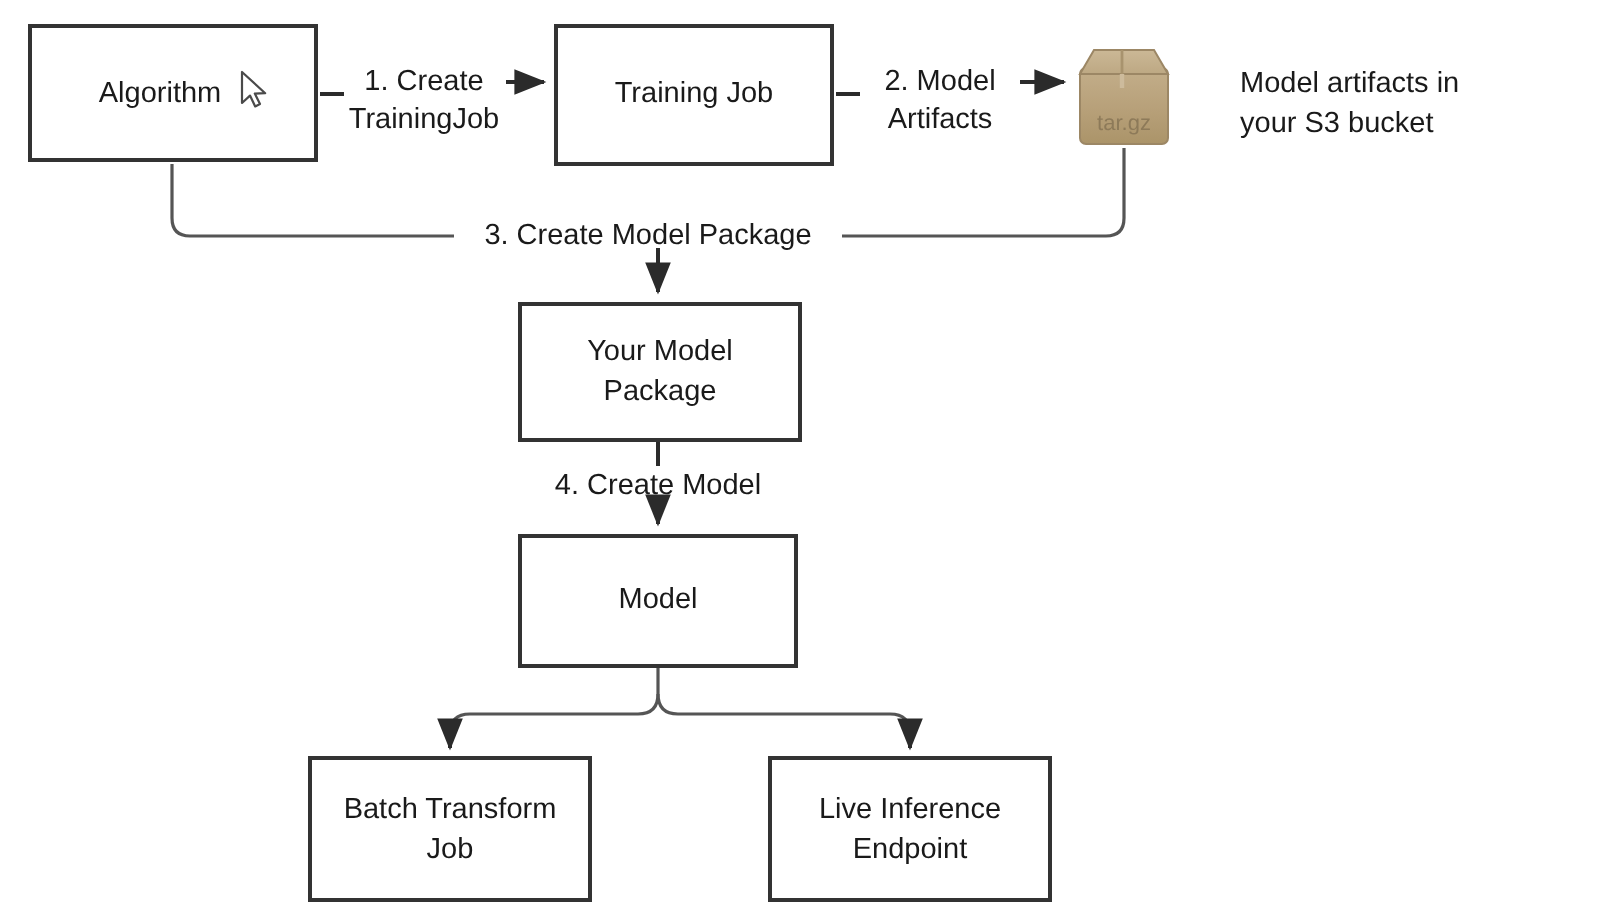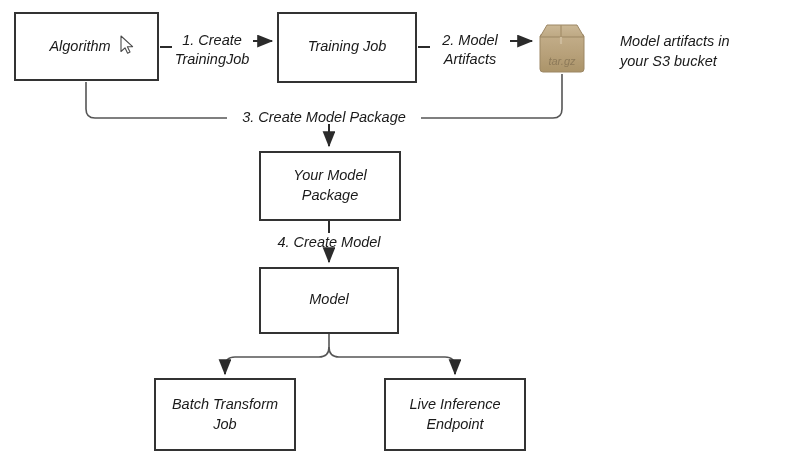--- a/index.html
+++ b/index.html
@@ -7,21 +7,20 @@
     padding: 0;
     background: #ffffff;
   }
   #canvas {
     position: relative;
     width: 800px;
     height: 457px;
     background: #ffffff;
     overflow: hidden;
     font-family: "Liberation Sans", sans-serif;
-    font-style: italic;
   }
   svg#diagram {
     position: absolute;
     top: 0;
     left: 0;
     width: 800px;
     height: 457px;
   }
   .node-rect {
     fill: #ffffff;

